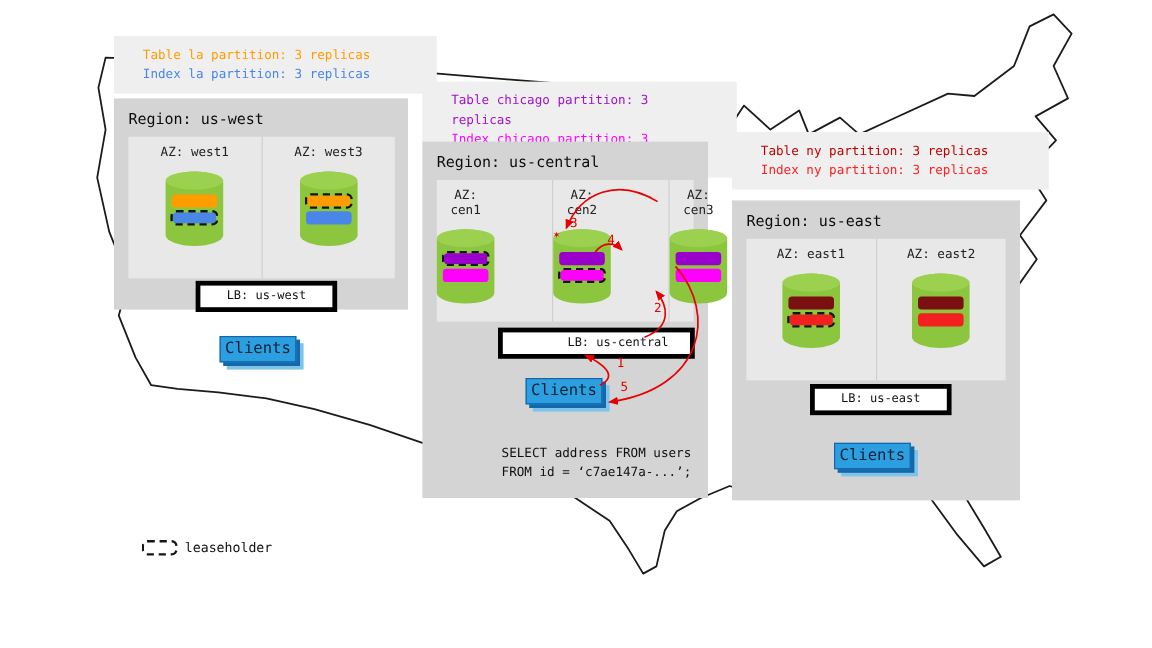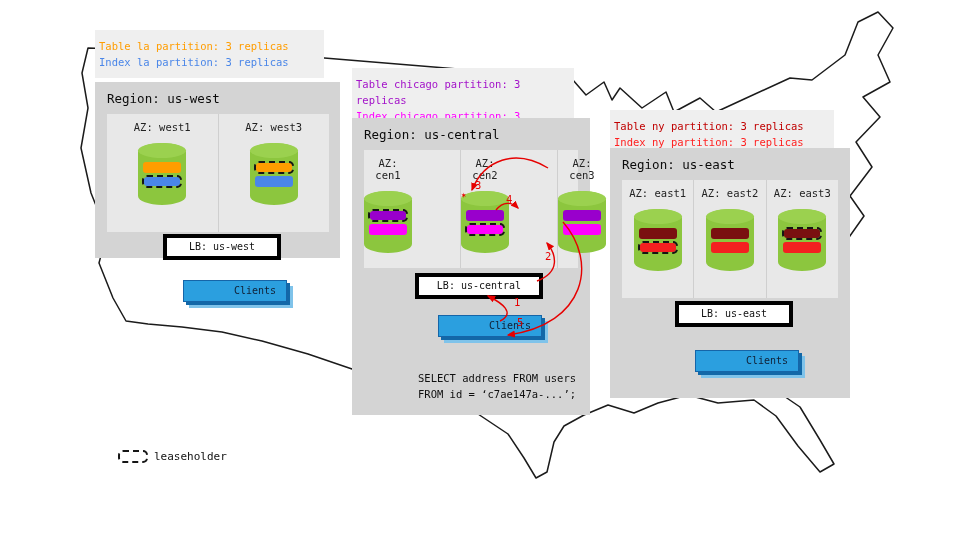--- a/index.html
+++ b/index.html
@@ -1,21 +1,21 @@
 <!DOCTYPE html>
 <html><head>
 <meta charset="utf-8">
 <style>
   html,body{margin:0;padding:0;background:#fff;}
   .stage{position:relative;width:960px;height:540px;overflow:hidden;background:#fff;
          font-family:"DejaVu Sans Mono","Liberation Mono",monospace;color:#111;}
   svg.map, svg.arrows{position:absolute;left:0;top:0;pointer-events:none;}
   svg.arrows{z-index:50;}
 
-  .note{position:absolute;background:#efefef;padding:8px 4px;font-size:10.5px;line-height:16px;z-index:10;}
+  .note{position:absolute;background:#efefef;padding:8px 24px;font-size:10.5px;line-height:16px;z-index:10;}
   .t-la{color:#ff9d00}.i-la{color:#4a86e8}
   .t-chi{color:#a313c9}.i-chi{color:#ff00ff}
   .t-ny{color:#c00000}.i-ny{color:#ff2020}
 
   .region{position:absolute;background:#d4d4d4;z-index:10;}
   .region-title{position:absolute;left:12px;top:9px;font-size:12.5px;color:#0b0b0b;}
   .az-box{position:absolute;background:#e8e8e8;display:flex;}
   .az{flex:1 1 0;text-align:center;}
   .az + .az{border-left:1px solid #cfcfcf;}
   .az-label{padding-top:7px;font-size:10.5px;color:#222;}
@@ -25,22 +25,22 @@
   .bar{position:absolute;left:5px;width:38px;height:11px;border-radius:3px;box-sizing:border-box;z-index:2;}
   .b1{top:19px}.b2{top:33px}
   .bar.dashed{left:4px;width:40px;height:13px;border:2px dashed #151515;border-radius:5px;background-clip:padding-box;}
   .b1.dashed{top:18px}.b2.dashed{top:32px}
   .table-la{background-color:#ff9d00}.index-la{background-color:#4a86e8}
   .table-chi{background-color:#9900cc}.index-chi{background-color:#ff00ff}
   .table-ny{background-color:#7a1010}.index-ny{background-color:#f32020}
 
   .lb{position:absolute;background:#fff;border:4px solid #000000;font-size:10px;text-align:center;line-height:18px;height:18px;}
   .clients{position:absolute;width:62px;height:20px;background:#2b9fdf;border:1px solid #1565a8;
-           font-size:10px;color:#102035;text-align:center;line-height:20px;
-           box-shadow:3px 3px 0 #1268a8,6px 6px 0 #7fc3ea;padding-left:40px;}
+           font-size:13px;color:#102035;text-align:center;line-height:20px;
+           box-shadow:3px 3px 0 #1268a8,6px 6px 0 #7fc3ea;}
   .sql{position:absolute;font-size:10.5px;line-height:16px;color:#101010;white-space:pre;}
 
   .legend{position:absolute;left:95px;top:450px;font-size:11px;z-index:10;display:flex;align-items:center;gap:6px;padding-left:23px;}
   .legend-swatch{display:inline-block;width:26px;height:9px;border:2px dashed #151515;border-radius:5px;background:#fff;}
 </style>
 </head>
 <body>
 
 <div class="stage">
 
@@ -98,52 +98,45 @@
         </div>
       </div>
       <div class="az">
         <div class="az-label">AZ: cen3</div>
         <div class="cylinder">
           <div class="bar b1 table-chi"></div>
           <div class="bar b2 index-chi"></div>
         </div>
       </div>
     </div>
-    <div class="lb" style="left:63px;top:155px;width:120px;">LB: us-central</div>
+    <div class="lb" style="left:63px;top:155px;width:120px;padding-left:36px;">LB: us-central</div>
     <div class="clients" style="left:86px;top:197px;">Clients</div>
     <div class="sql" style="left:66px;top:252px;">SELECT address FROM users</div>
     <div class="sql" style="left:66px;top:268px;">FROM id = ‘c7ae147a-...’;</div>
   </div>
 
   <div class="note" style="left:610px;top:110px;width:216px;">
     <div class="t-ny">Table ny partition: 3 replicas</div>
     <div class="i-ny">Index ny partition: 3 replicas</div>
   </div>
 
-  <div class="region" style="left:610px;top:148px;width:240px;height:250px;">
+  <div class="region" style="left:610px;top:167px;width:240px;height:250px;">
     <div class="region-title">Region: us-east</div>
     <div class="az-box" style="left:12px;top:32px;width:216px;height:118px;">
       <div class="az">
         <div class="az-label">AZ: east1</div>
         <div class="cylinder">
           <div class="bar b1 table-ny"></div>
           <div class="bar b2 index-ny dashed"></div>
         </div>
       </div>
       <div class="az">
         <div class="az-label">AZ: east2</div>
         <div class="cylinder">
           <div class="bar b1 table-ny"></div>
-          <div class="bar b2 index-ny"></div>
-        </div>
-      </div>
-      <div class="az">
-        <div class="az-label">AZ: east3</div>
-        <div class="cylinder">
-          <div class="bar b1 table-ny dashed"></div>
           <div class="bar b2 index-ny"></div>
         </div>
       </div>
     </div>
     <div class="lb" style="left:65px;top:153px;width:110px;">LB: us-east</div>
     <div class="clients" style="left:85px;top:202px;">Clients</div>
   </div>
 
   <svg class="arrows" width="960" height="540" viewBox="0 0 960 540">
     <defs>

